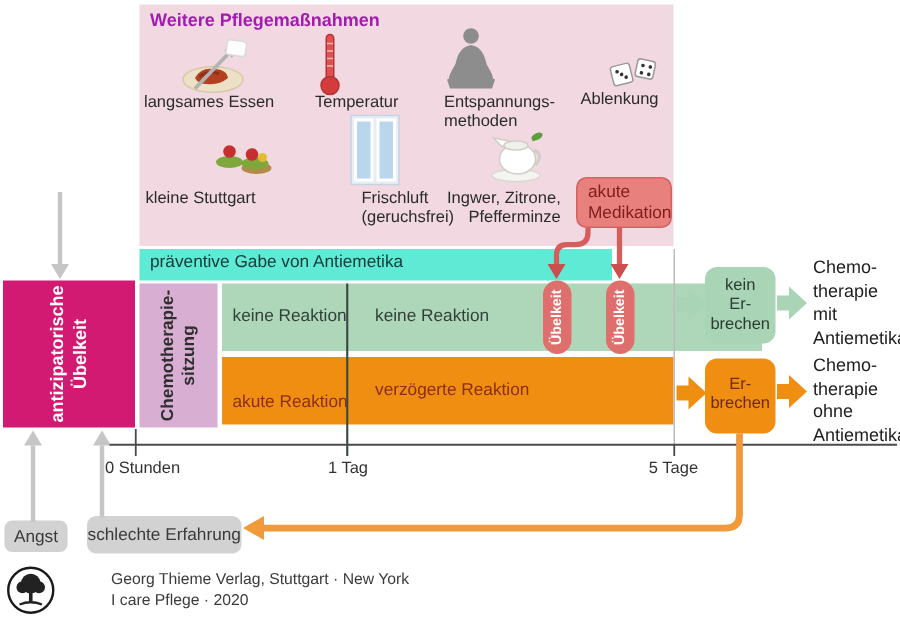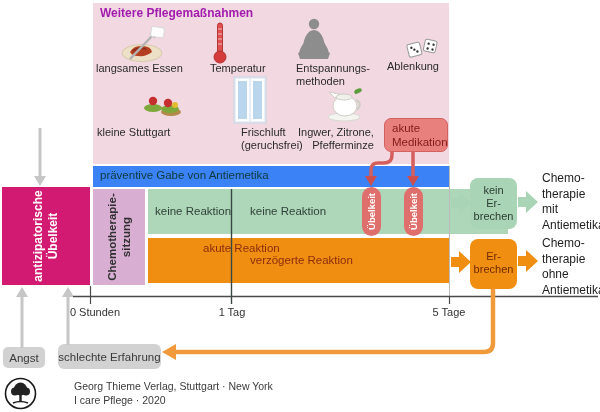--- a/index.html
+++ b/index.html
@@ -107,41 +107,41 @@
   <div class="abs lbl preline" style="left:209px;top:126px;margin-left:32px;">Frischluft
 (geruchsfrei)</div>
   <div class="abs lbl preline" style="left:298px;top:126px;text-align:right;">Ingwer, Zitrone,
 Pfefferminze</div>
 
   <div class="abs preline" style="left:384px;top:118px;width:64px;height:34px;background:#e8807d;border:1px solid #d5615f;
               border-radius:7px;z-index:6;font-size:11.5px;line-height:14px;color:#801c1c;
               padding:2px 0 15px 7px;box-sizing:border-box;">akute
 Medikation</div>
 
-  <div class="abs" style="left:93px;top:166px;width:356px;height:21px;background:#3b82f6;">
+  <div class="abs" style="left:93px;top:166px;width:315px;height:21px;background:#5eead4;">
     <span class="abs" style="left:7px;top:3px;font-size:11.5px;color:#0e3a38;">präventive Gabe von Antiemetika</span>
   </div>
 
   <div class="abs" style="left:2px;top:187px;width:88px;height:98px;background:#d31a73;">
     <span class="rotwrap preline" style="width:98px;color:#fff;font-weight:bold;font-size:12px;line-height:15px;">antizipatorische
 Übelkeit</span>
   </div>
 
   <div class="abs" style="left:93px;top:189px;width:52px;height:96px;background:#d9aed3;">
     <span class="rotwrap preline" style="width:96px;color:#2f2f2f;font-weight:bold;font-size:11.5px;line-height:14px;">Chemotherapie-
 sitzung</span>
   </div>
 
   <div class="abs" style="left:148px;top:189px;width:360px;height:45px;background:#aed6b8;">
     <span class="abs rowtxt" style="left:7px;top:16px;color:#31413a;">keine Reaktion</span>
     <span class="abs rowtxt" style="left:102px;top:16px;color:#31413a;">keine Reaktion</span>
   </div>
 
   <div class="abs" style="left:148px;top:238px;width:301px;height:45px;background:#f08e12;">
-    <span class="abs rowtxt" style="left:7px;top:4px;color:#8a2e0e;margin-left:48px;">akute Reaktion</span>
+    <span class="abs rowtxt" style="left:7px;top:24px;color:#8a2e0e;">akute Reaktion</span>
     <span class="abs rowtxt" style="left:102px;top:16px;color:#8a2e0e;">verzögerte Reaktion</span>
   </div>
 
   <div class="abs pill" style="left:362px;top:187px;width:19px;height:49px;z-index:6;">
     <span>Übelkeit</span>
   </div>
   <div class="abs pill" style="left:404px;top:187px;width:19px;height:49px;z-index:6;">
     <span>Übelkeit</span>
   </div>
 

